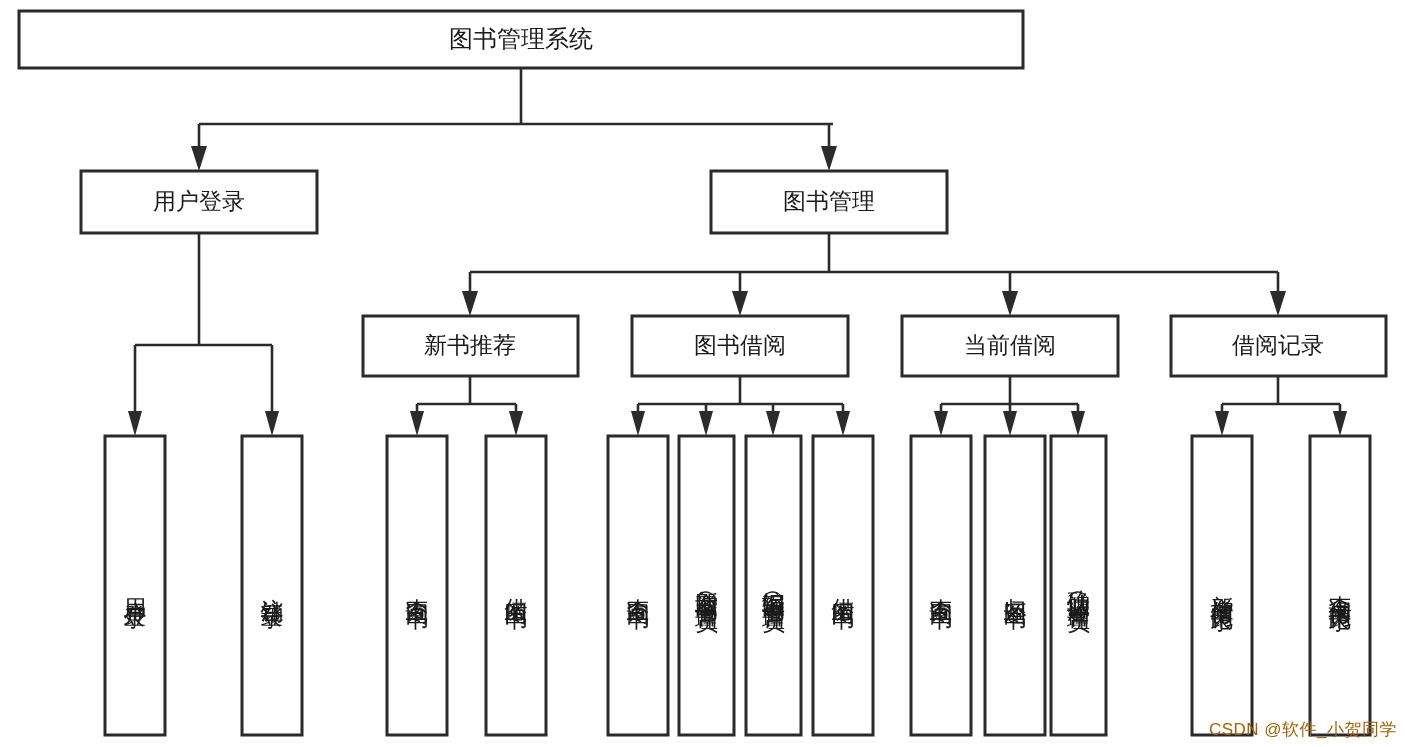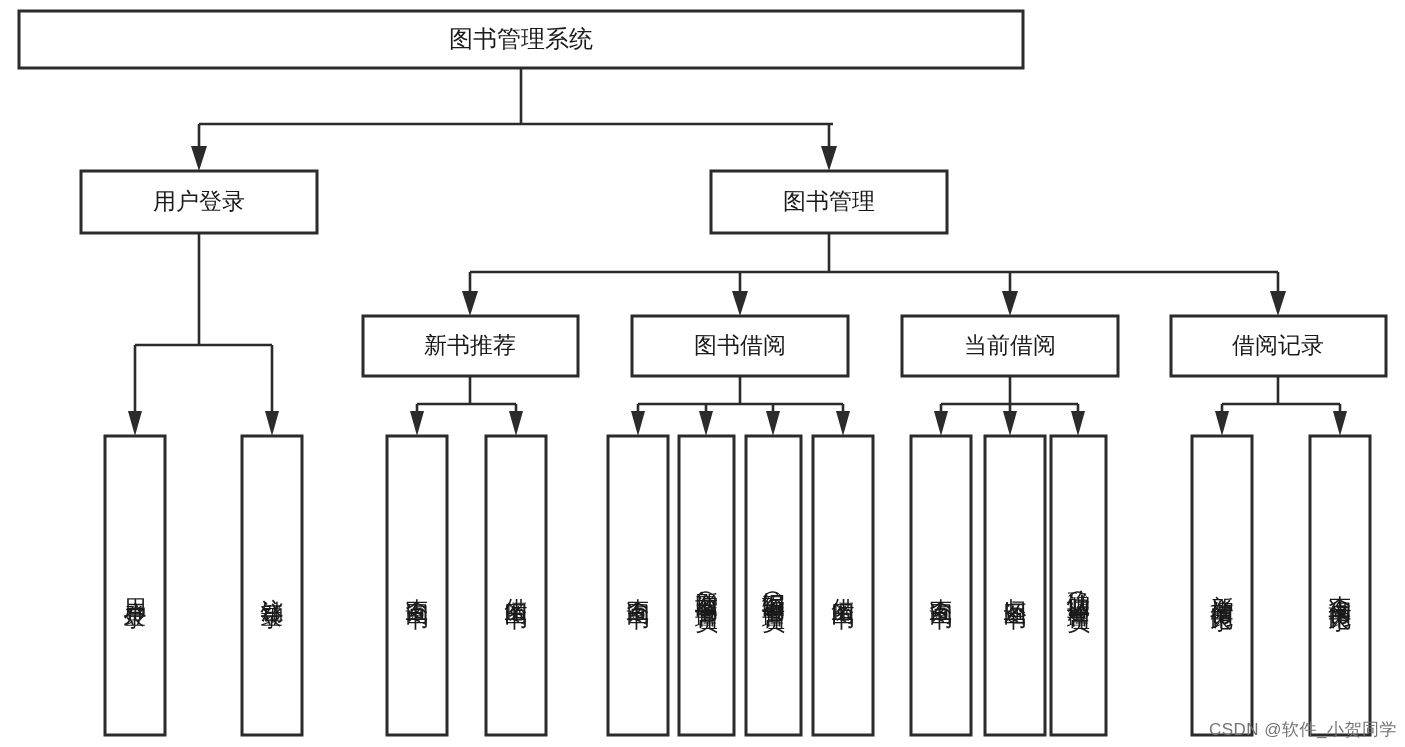--- a/index.html
+++ b/index.html
@@ -26,21 +26,21 @@
     font-family:"Liberation Sans","DejaVu Sans",sans-serif;
     font-size:23px;color:#1a1a1a;
     letter-spacing:3px;
     line-height:1;
     white-space:nowrap;
     pointer-events:none;
   }
   #watermark{
     position:absolute;right:8px;bottom:6px;
     font-family:"Liberation Sans","DejaVu Sans",sans-serif;
-    font-size:17px;color:#737373;letter-spacing:0.5px;
+    font-size:17px;color:#a16207;letter-spacing:0.5px;
     white-space:nowrap;
   }
 </style>
 </head>
 <body>
 
 <div id="diagram-root">
 
   <svg id="tree" viewBox="0 0 1405 747">
 

